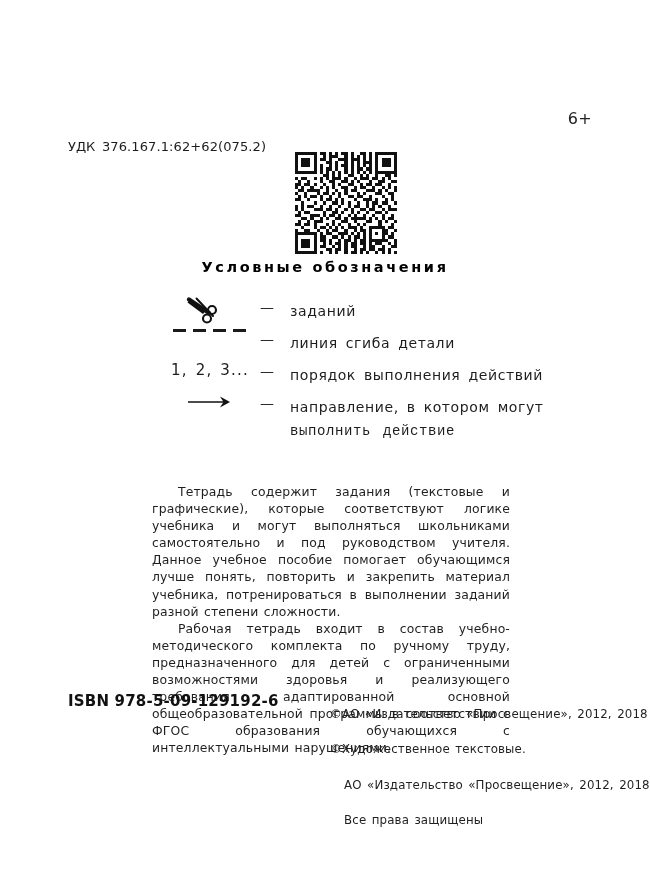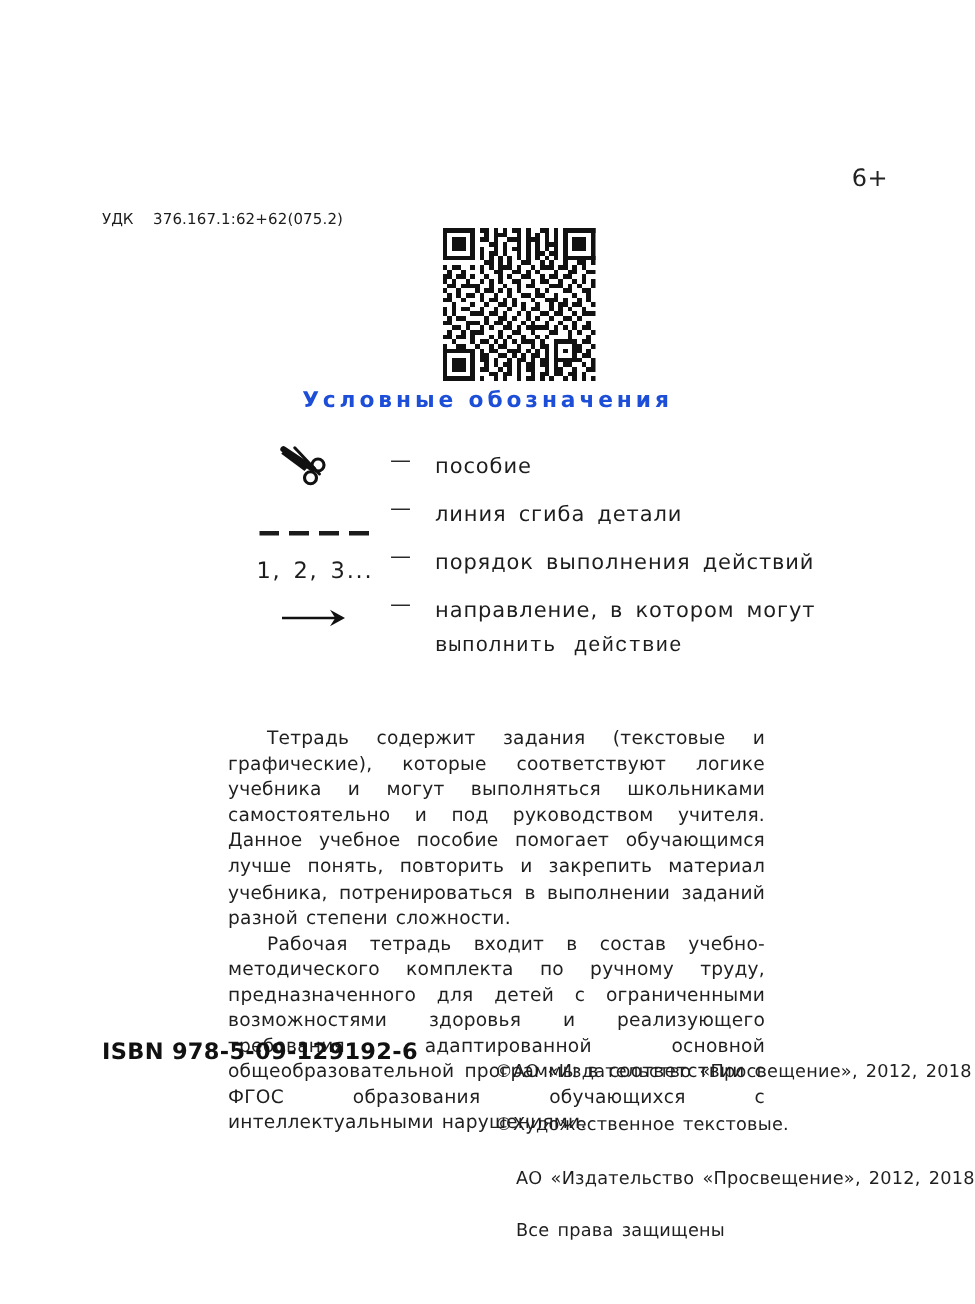--- a/index.html
+++ b/index.html
@@ -14,21 +14,21 @@
     font-family: "DejaVu Sans", "Liberation Sans", sans-serif;
     color: #1a1a1a;
     overflow: hidden;
   }
 
   
   .classification {
     position: absolute;
     left: 68px;
     top: 108px;
-    font-size: 10px;
+    font-size: 13px;
     line-height: 15.5px;
     color: #1d1d1d;
     white-space: pre;
   }
   .cls-row { display: block; }
   .cls-label {
     display: inline-block;
     width: 34px;
   }
   .cls-row.indented .cls-label { width: 34px; }
@@ -57,42 +57,42 @@
   
   .legend-heading {
     position: absolute;
     left: 0;
     right: 0;
     top: 259px;
     text-align: center;
     font-size: 14.5px;
     font-weight: bold;
     letter-spacing: 2.6px;
-    color: #1d4ed8;
+    color: #000000;
   }
 
   .legend {
     position: absolute;
     left: 160px;
     top: 296px;
     width: 400px;
     font-size: 14px;
     color: #1d1d1d;
   }
   .legend-row {
     display: flex;
     align-items: flex-start;
     min-height: 30px;
     margin-bottom: 2px;
   }
   .legend-symbol {
     width: 100px;
     flex: 0 0 100px;
     display: flex;
-    align-items: flex-end;
+    align-items: flex-start;
     justify-content: center;
     min-height: 28px;
     padding-top: 1px;
   }
   .legend-dash {
     width: 30px;
     flex: 0 0 30px;
     text-align: left;
     padding-top: 3px;
     font-size: 14px;
@@ -520,21 +520,21 @@
         <g fill="none" stroke="#111111">
           <path d="M3.0 2.5 L22.5 15.5" stroke-width="4.2" stroke-linecap="round"></path>
           <path d="M10.5 1.5 L27.0 19.0" stroke-width="2.0" stroke-linecap="round"></path>
           <circle cx="26.0" cy="13.0" r="4.0" stroke-width="2.1"></circle>
           <circle cx="21.0" cy="21.5" r="4.0" stroke-width="2.1"></circle>
         </g>
       </svg>
     </div>
     <div class="legend-dash">—</div>
     <div class="legend-label">
-      <span>пособие</span>
+      <span>заданий</span>
     </div>
   </div>
 
   <div class="legend-row">
     <div class="legend-symbol">
       <span class="fold-line"></span>
     </div>
     <div class="legend-dash">—</div>
     <div class="legend-label">
       <span>линия сгиба детали</span>

